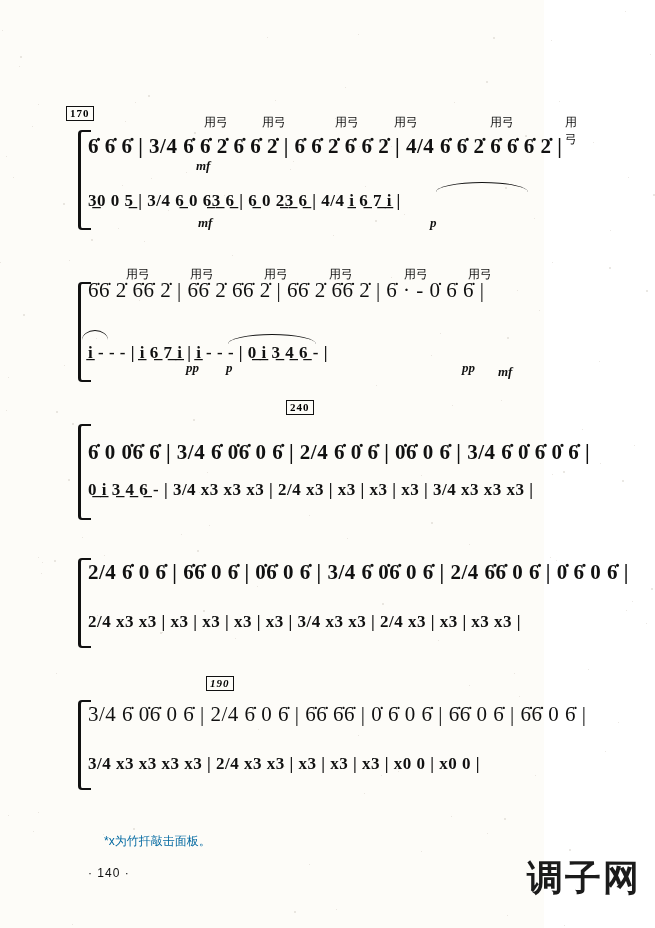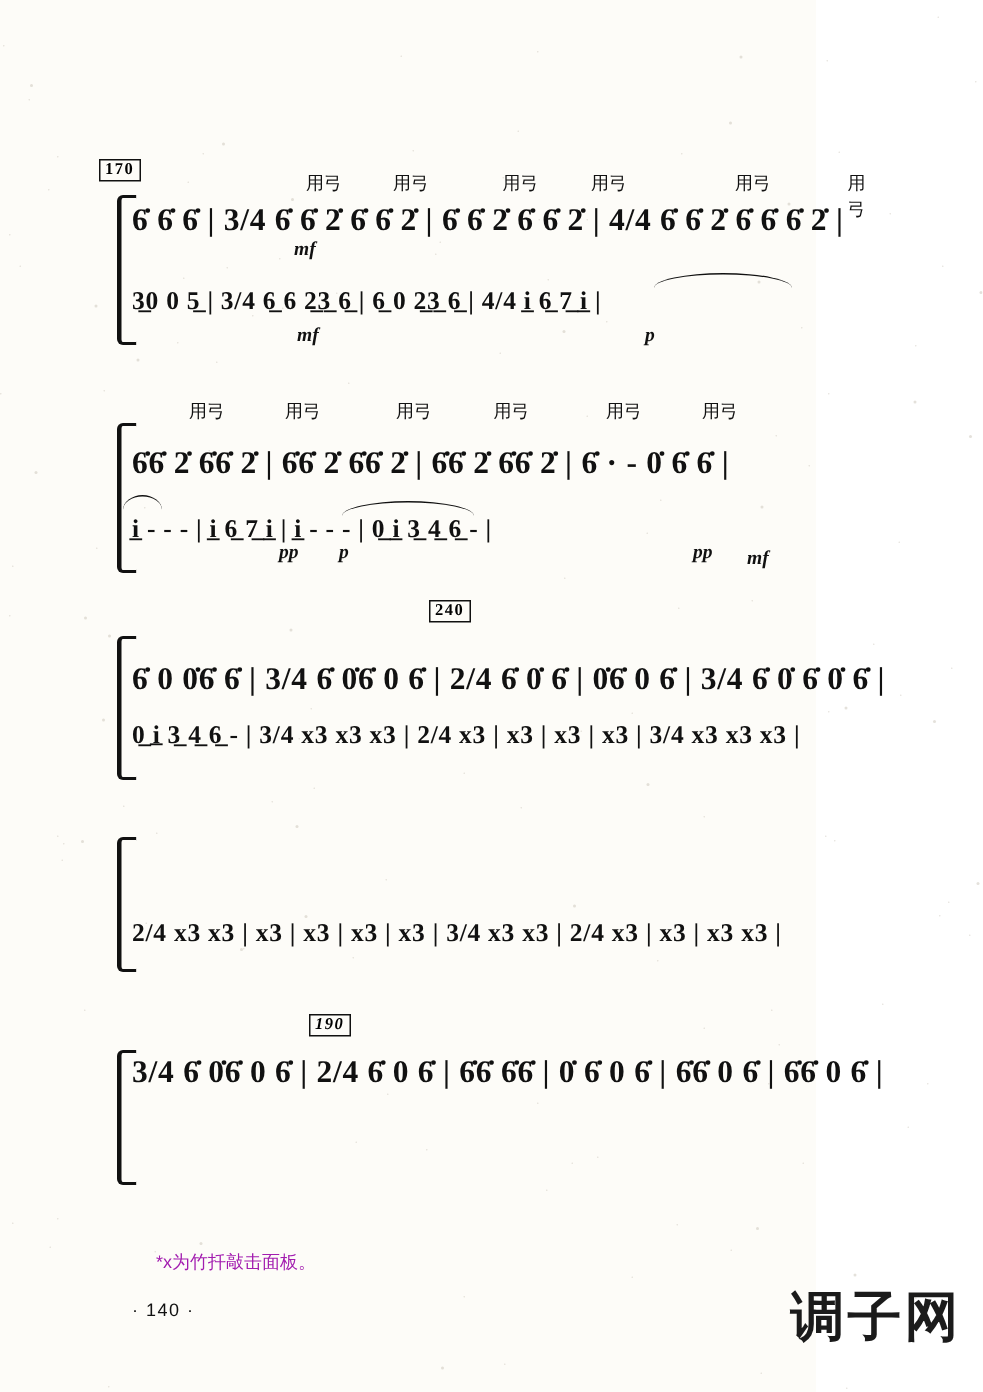--- a/index.html
+++ b/index.html
@@ -89,21 +89,21 @@
   .slur {
     position: absolute;
     border-top: 1.4px solid #111;
     border-radius: 50% 50% 0 0 / 100% 100% 0 0;
     height: 9px;
   }
   .footnote {
     position: absolute;
     font-size: 12px;
     font-family: "Liberation Sans", sans-serif;
-    color: #a21caf;
+    color: #0369a1;
   }
   .pagenum {
     position: absolute;
     font-size: 12px;
     font-family: "Liberation Sans", sans-serif;
     color: #111;
     letter-spacing: 1px;
   }
   .wm {
     position: absolute;
@@ -291,38 +291,38 @@
       <div class="marktext" style="left:184px; top:-2px;">用弓</div>
       <div class="marktext" style="left:257px; top:-2px;">用弓</div>
       <div class="marktext" style="left:316px; top:-2px;">用弓</div>
       <div class="marktext" style="left:412px; top:-2px;">用弓</div>
       <div class="marktext" style="left:487px; top:-2px;">用弓</div>
 
       <div class="staffline upper" style="top:18px; font-weight:bold;">6̇ 6̇ 6̇  |  3/4 6̇ 6̇ 2̇ 6̇ 6̇ 2̇ | 6̇ 6̇ 2̇ 6̇ 6̇ 2̇ | 4/4 6̇ 6̇ 2̇ 6̇ 6̇ 6̇ 2̇ |</div>
 
       <div class="dyn" style="left:118px; top:42px;">mf</div>
 
-      <div class="staffline lower" style="top:75px; font-weight:bold;">3̲0 0 5̲ | 3/4 6̲ 6 2̲3̲ 6̲ | 6̲ 0 2̲3̲ 6̲ | 4/4 i̲ 6̲ 7̲ i̲ |</div>
+      <div class="staffline lower" style="top:75px; font-weight:bold;">3̲0 0 5̲ | 3/4 6̲ 0 6̲3̲ 6̲ | 6̲ 0 2̲3̲ 6̲ | 4/4 i̲ 6̲ 7̲ i̲ |</div>
 
       <div class="dyn" style="left:120px; top:99px;">mf</div>
       <div class="dyn" style="left:352px; top:99px;">p</div>
       <div class="slur" style="left:358px; top:66px; width:92px;"></div>
     </div>
 
     <div class="system" style="top:268px; height:110px;">
       <div class="brace" style="top:14px; height:96px;"></div>
 
       <div class="marktext" style="left:48px; top:-2px;">用弓</div>
       <div class="marktext" style="left:112px; top:-2px;">用弓</div>
       <div class="marktext" style="left:186px; top:-2px;">用弓</div>
       <div class="marktext" style="left:251px; top:-2px;">用弓</div>
       <div class="marktext" style="left:326px; top:-2px;">用弓</div>
       <div class="marktext" style="left:390px; top:-2px;">用弓</div>
 
-      <div class="staffline upper" style="top:28px; font-weight:bold;">6̇6̇ 2̇ 6̇6̇ 2̇ | 6̇6̇ 2̇ 6̇6̇ 2̇ | 6̇6̇ 2̇ 6̇6̇ 2̇ | 6̇ · - 0̇ 6̇ 6̇ |</div>
+      <div class="staffline upper" style="top:10px; font-weight:normal;">6̇6̇ 2̇ 6̇6̇ 2̇ | 6̇6̇ 2̇ 6̇6̇ 2̇ | 6̇6̇ 2̇ 6̇6̇ 2̇ | 6̇ · - 0̇ 6̇ 6̇ |</div>
 
       <div class="staffline lower" style="top:75px; font-weight:bold;">i̲ - - - | i̲ 6̲ 7̲ i̲ | i̲ - - - | 0̲ i̲ 3̲ 4̲ 6̲ - |</div>
 
       <div class="dyn" style="left:108px; top:92px;">pp</div>
       <div class="dyn" style="left:148px; top:92px;">p</div>
       <div class="dyn" style="left:384px; top:92px;">pp</div>
       <div class="dyn" style="left:420px; top:96px;">mf</div>
       <div class="slur" style="left:150px; top:66px; width:88px;"></div>
       <div class="slur" style="left:4px; top:62px; width:26px;"></div>
     </div>
@@ -333,31 +333,33 @@
       <div class="rehearsal" style="left:208px; top:-10px;">240</div>
 
       <div class="staffline upper" style="top:30px; font-weight:bold;">6̇ 0 0̇6̇ 6̇ | 3/4 6̇ 0̇6̇ 0 6̇ | 2/4 6̇ 0̇ 6̇ | 0̇6̇ 0 6̇ | 3/4 6̇ 0̇ 6̇ 0̇ 6̇ |</div>
 
       <div class="staffline lower" style="top:70px; font-weight:bold;">0̲ i̲ 3̲ 4̲ 6̲ - | 3/4 x3 x3 x3 | 2/4 x3 | x3 | x3 | x3 | 3/4 x3 x3 x3 |</div>
     </div>
 
     <div class="system" style="top:552px; height:100px;">
       <div class="brace" style="top:6px; height:86px;"></div>
 
+      <div class="staffline upper" style="top:8px; font-weight:bold;">2/4 6̇ 0 6̇ | 6̇6̇ 0 6̇ | 0̇6̇ 0 6̇ | 3/4 6̇ 0̇6̇ 0 6̇ | 2/4 6̇6̇ 0 6̇ | 0̇ 6̇ 0 6̇ |</div>
 
       <div class="staffline lower" style="top:60px; font-weight:bold;">2/4 x3 x3 | x3 | x3 | x3 | x3 | 3/4 x3 x3 | 2/4 x3 | x3 | x3 x3 |</div>
     </div>
 
     <div class="system" style="top:694px; height:100px;">
       <div class="brace" style="top:6px; height:86px;"></div>
 
       <div class="rehearsal" style="left:128px; top:-18px;font-style:italic;">190</div>
 
-      <div class="staffline upper" style="top:8px; font-weight:bold;">3/4 6̇ 0̇6̇ 0 6̇ | 2/4 6̇  0 6̇ | 6̇6̇ 6̇6̇ | 0̇ 6̇ 0 6̇ | 6̇6̇ 0 6̇ | 6̇6̇ 0 6̇ |</div>
-
+      <div class="staffline upper" style="top:8px; font-weight:normal;">3/4 6̇ 0̇6̇ 0 6̇ | 2/4 6̇  0 6̇ | 6̇6̇ 6̇6̇ | 0̇ 6̇ 0 6̇ | 6̇6̇ 0 6̇ | 6̇6̇ 0 6̇ |</div>
+
+      <div class="staffline lower" style="top:60px; font-weight:bold;">3/4 x3 x3 x3 x3 | 2/4 x3 x3 | x3 | x3 | x3 | x0 0 | x0 0 |</div>
     </div>
 
     <div class="footnote" style="left:104px; top:833px;">*x为竹扦敲击面板。</div>
     <div class="pagenum" style="left:88px; top:866px;">· 140 ·</div>
 
     <div class="wm" style="top:858px;">
       <div class="wm-title">调子网</div>
     </div>
 
   </div>

